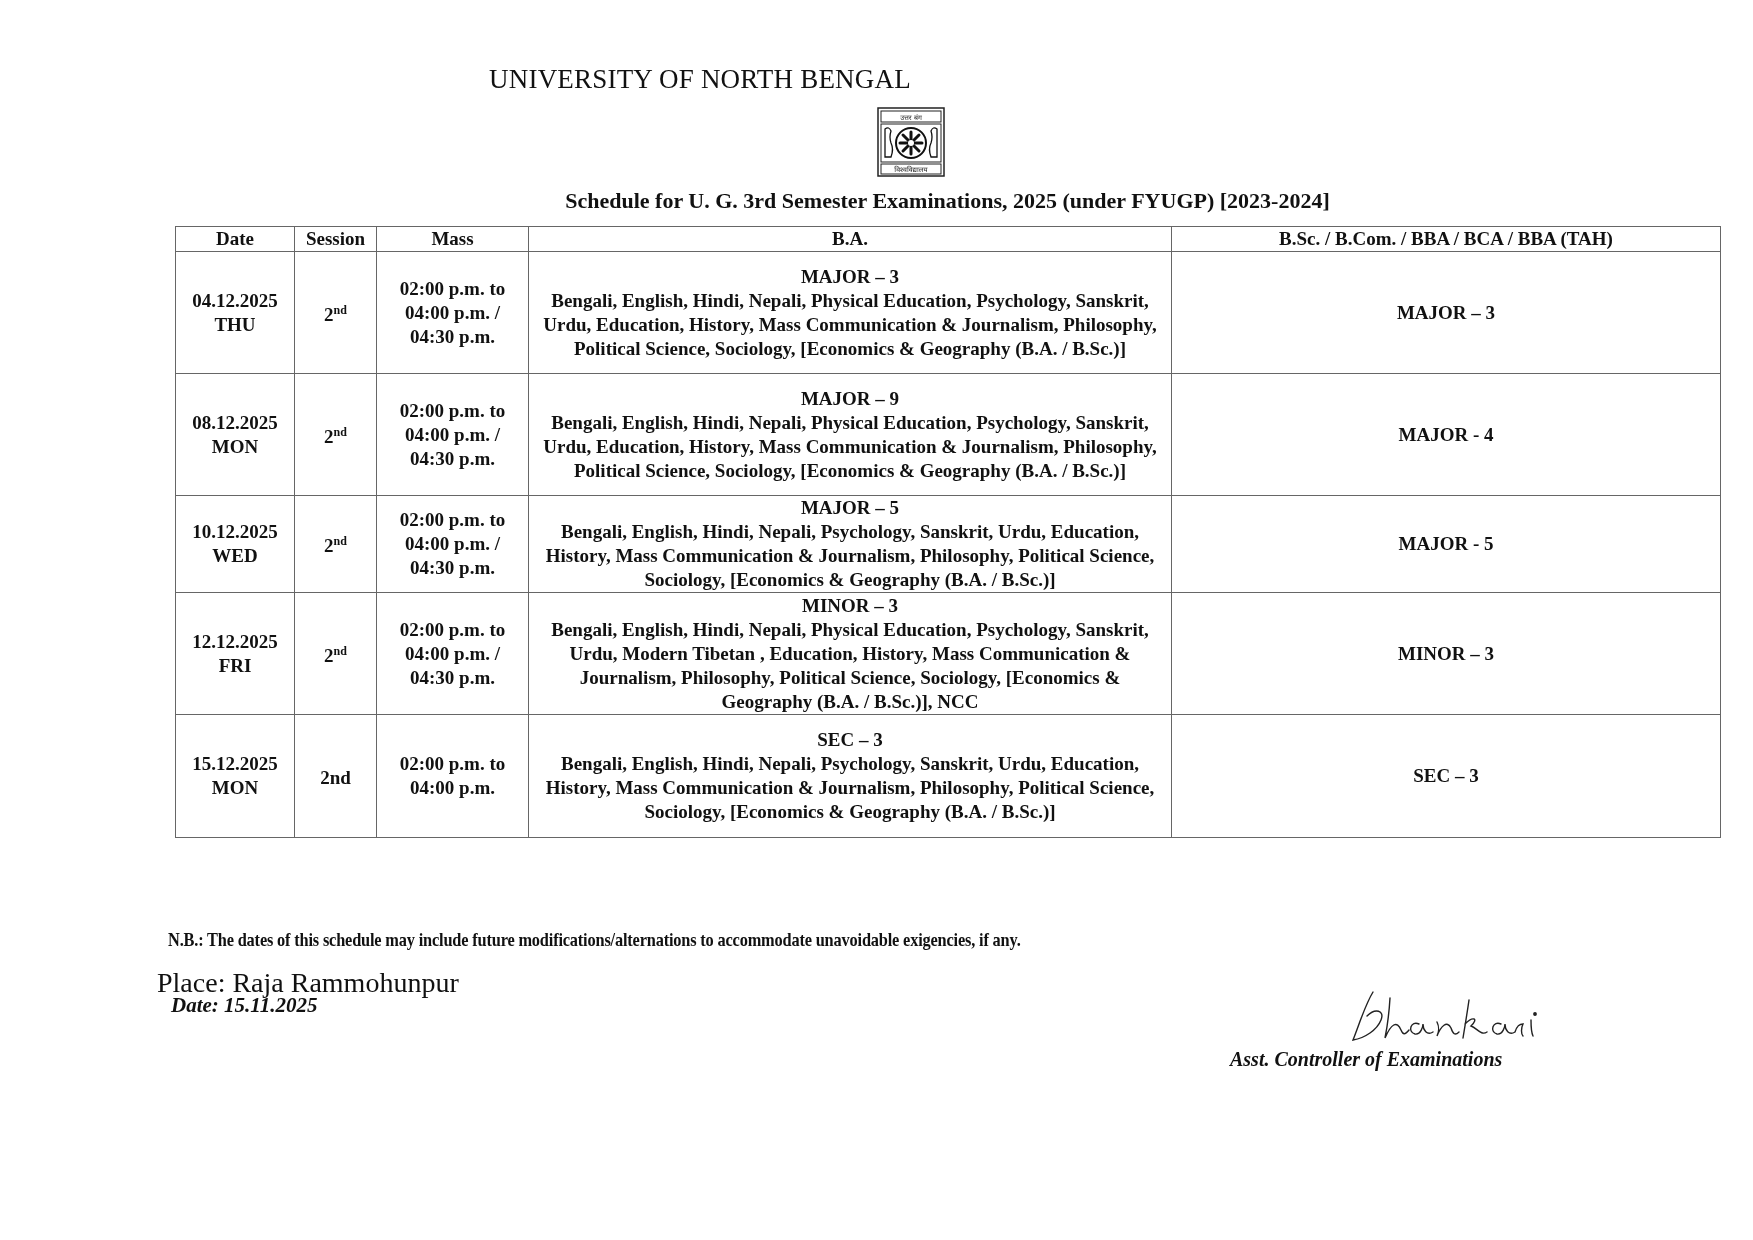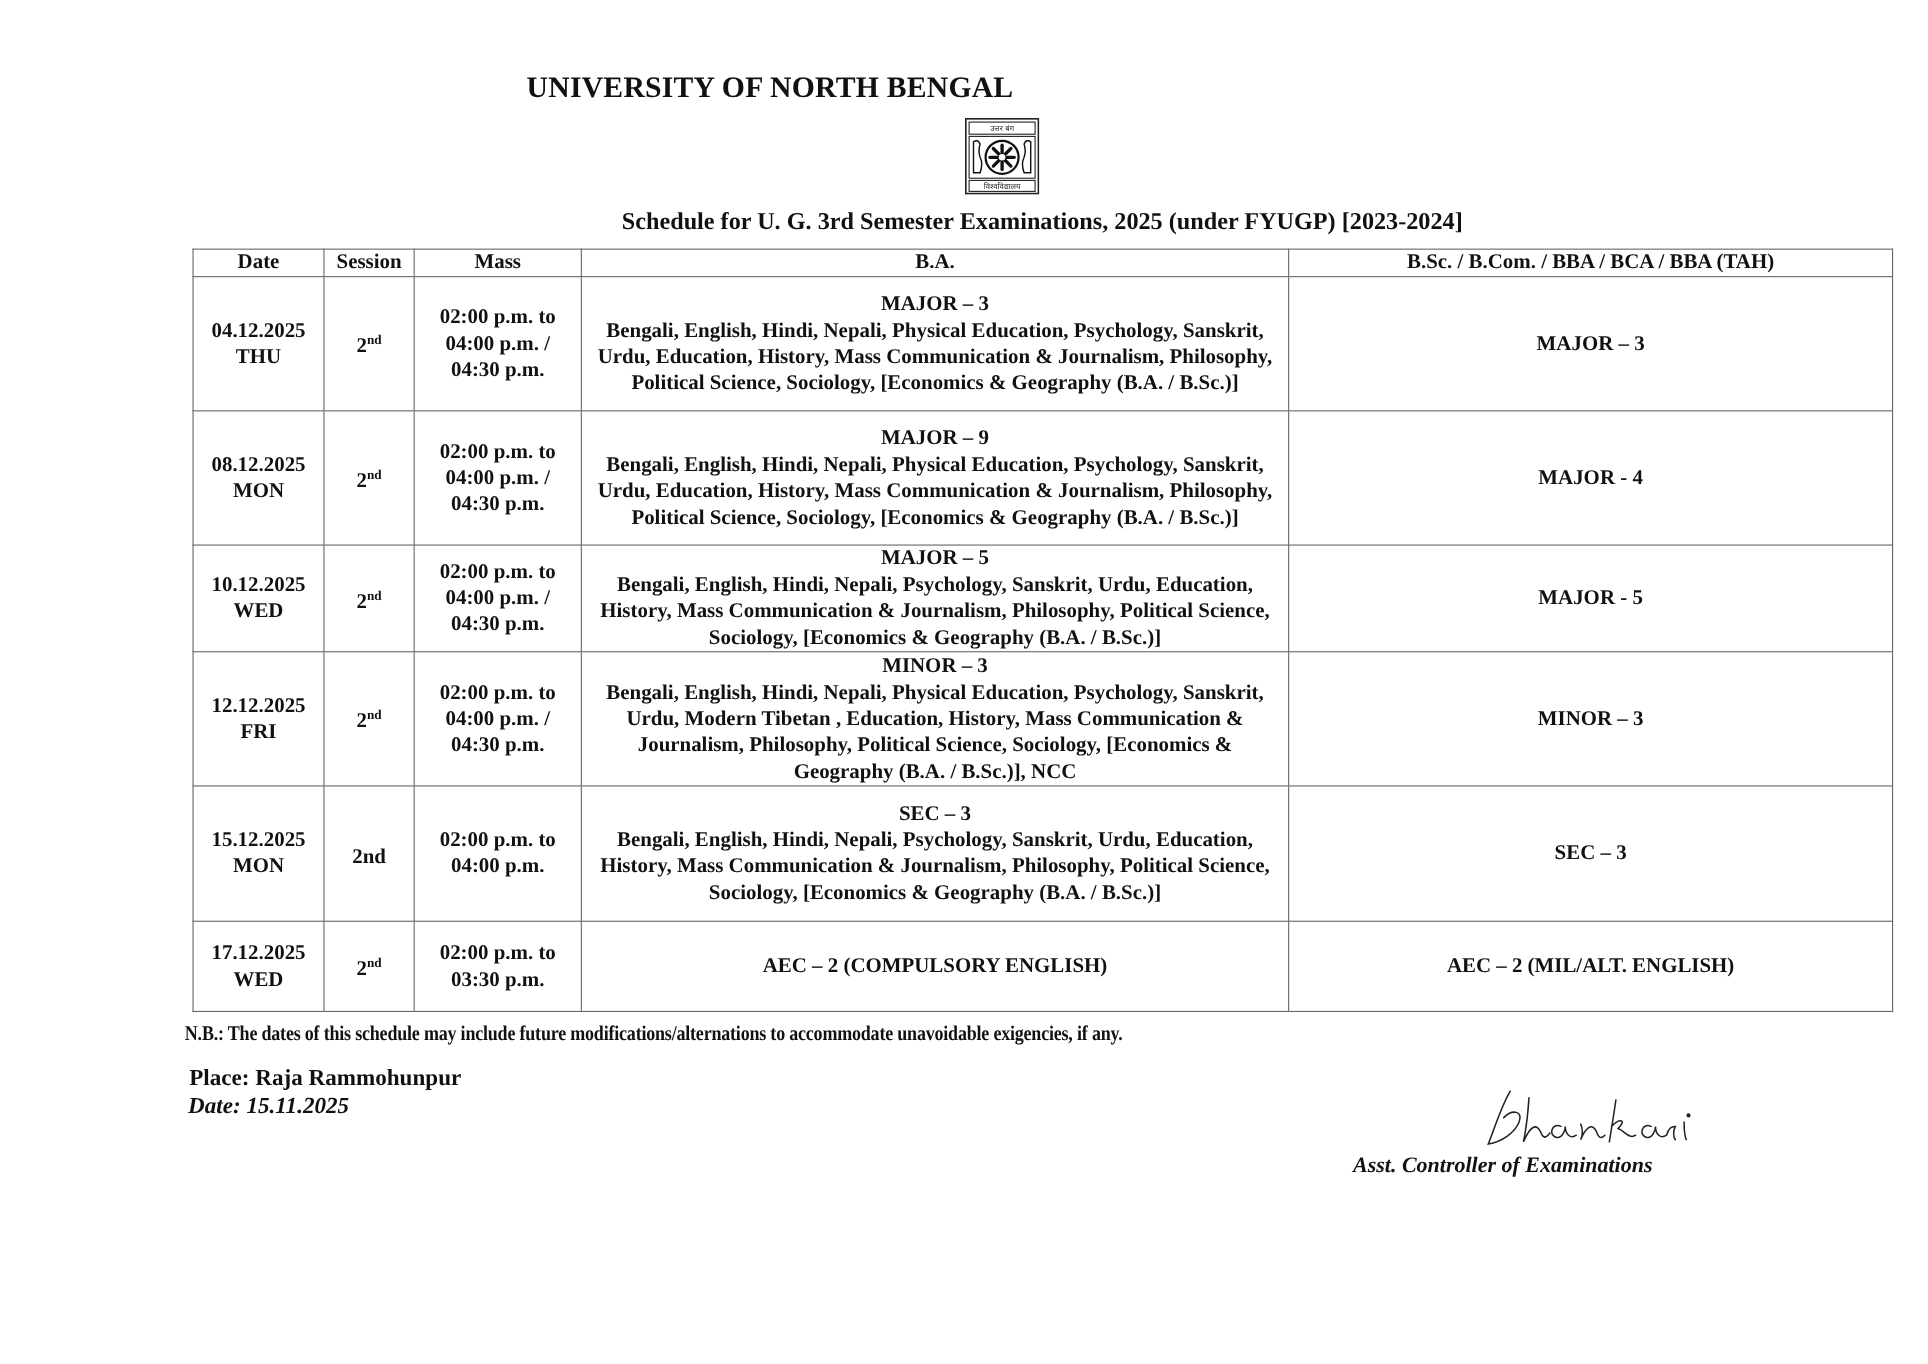--- a/index.html
+++ b/index.html
@@ -1,35 +1,35 @@
 <!DOCTYPE html>
 <html><head>
 <meta charset="utf-8">
 <style>
   html, body { margin: 0; padding: 0; background: #ffffff; }
   body { width: 1753px; height: 1240px; position: relative; overflow: hidden;
          font-family: "Liberation Serif", "DejaVu Serif", serif; color: #111; }
   .title { position: absolute; top: 64px; left: 0; width: 1400px; text-align: center;
-           font-size: 27px; font-weight: bold; letter-spacing: 0.2px; }
+           font-size: 27px; font-weight: normal; letter-spacing: 0.2px; }
   .logo { position: absolute; left: 877px; top: 107px; width: 68px; height: 70px; }
   .subtitle { position: absolute; top: 188px; left: 175px; width: 1250px; text-align: center;
               font-size: 22px; font-weight: bold; }
   table.sched { position: absolute; left: 175px; top: 226px; width: 1545px;
                 border-collapse: collapse; font-weight: bold; table-layout: fixed; }
   table.sched th, table.sched td { border: 1.5px solid #666; text-align: center; vertical-align: middle;
                 padding: 0 6px; }
   table.sched th { font-size: 19px; height: 24px; line-height: 22px; }
   table.sched td { font-size: 19px; line-height: 24px; }
   td.date { font-size: 19px; }
   td.session sup { font-size: 12px; }
   .paper { display: block; }
   .subjects { display: block; }
   .nb { position: absolute; left: 168px; top: 929px; font-size: 19px; font-weight: bold;
         transform: scaleX(0.86); transform-origin: left top; letter-spacing: -0.2px; }
-  .place { position: absolute; left: 172px; top: 967px; font-size: 21px; font-weight: bold; }
+  .place { position: absolute; left: 157px; top: 967px; font-size: 28px; font-weight: normal; }
   .date-line { position: absolute; left: 171px; top: 993px; font-size: 21px; font-weight: bold; font-style: italic; }
   .signature { position: absolute; left: 1345px; top: 980px; width: 220px; height: 70px; }
   .signer { position: absolute; left: 1230px; top: 1048px; font-size: 20px; font-weight: bold; font-style: italic; }
 </style>
 </head>
 <body>
 
 <div class="title" style="left:175px;width:1050px;">UNIVERSITY OF NORTH BENGAL</div>
 
 <svg class="logo" viewBox="0 0 68 70">
@@ -114,29 +114,20 @@
     <tr style="height:123px">
       <td class="date"><span>15.12.2025</span><br><span>MON</span></td>
       <td class="session"><span>2nd</span><sup></sup></td>
       <td><span>02:00 p.m. to</span><br><span>04:00 p.m.</span></td>
       <td>
           <span class="paper">SEC – 3</span>
           <span class="subjects">Bengali, English, Hindi, Nepali, Psychology, Sanskrit, Urdu, Education, History, Mass Communication &amp; Journalism, Philosophy, Political Science, Sociology, [Economics &amp; Geography (B.A. / B.Sc.)]</span>
         </td>
       <td>SEC – 3</td>
     </tr>
-    <tr style="height:82px">
-      <td class="date"><span>17.12.2025</span><br><span>WED</span></td>
-      <td class="session"><span>2</span><sup>nd</sup></td>
-      <td><span>02:00 p.m. to</span><br><span>03:30 p.m.</span></td>
-      <td>
-          <span class="paper">AEC – 2 (COMPULSORY ENGLISH)</span>
-        </td>
-      <td>AEC – 2 (MIL/ALT. ENGLISH)</td>
-    </tr>
   </tbody>
 </table>
 
 <div class="nb">N.B.: The dates of this schedule may include future modifications/alternations to accommodate unavoidable exigencies, if any.</div>
 <div class="place">Place: Raja Rammohunpur</div>
 <div class="date-line">Date: 15.11.2025</div>
 
 <svg class="signature" viewBox="0 0 220 70">
   <g fill="none" stroke="#222" stroke-width="1.4" stroke-linecap="round">
     <path d="M28 12 C20 25, 14 45, 8 60 C20 58, 32 50, 36 40 C40 30, 30 28, 22 36"></path>

